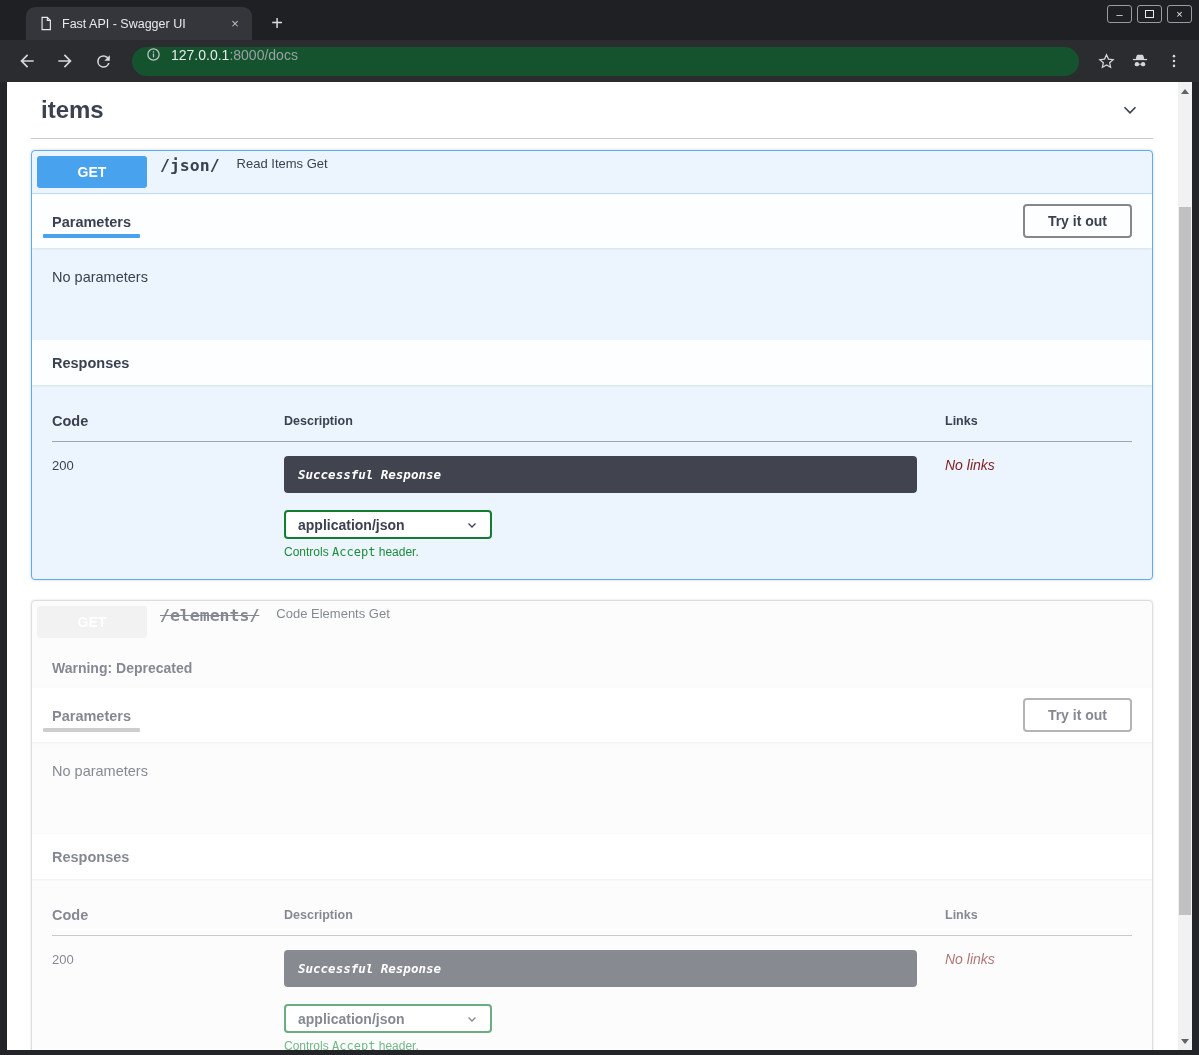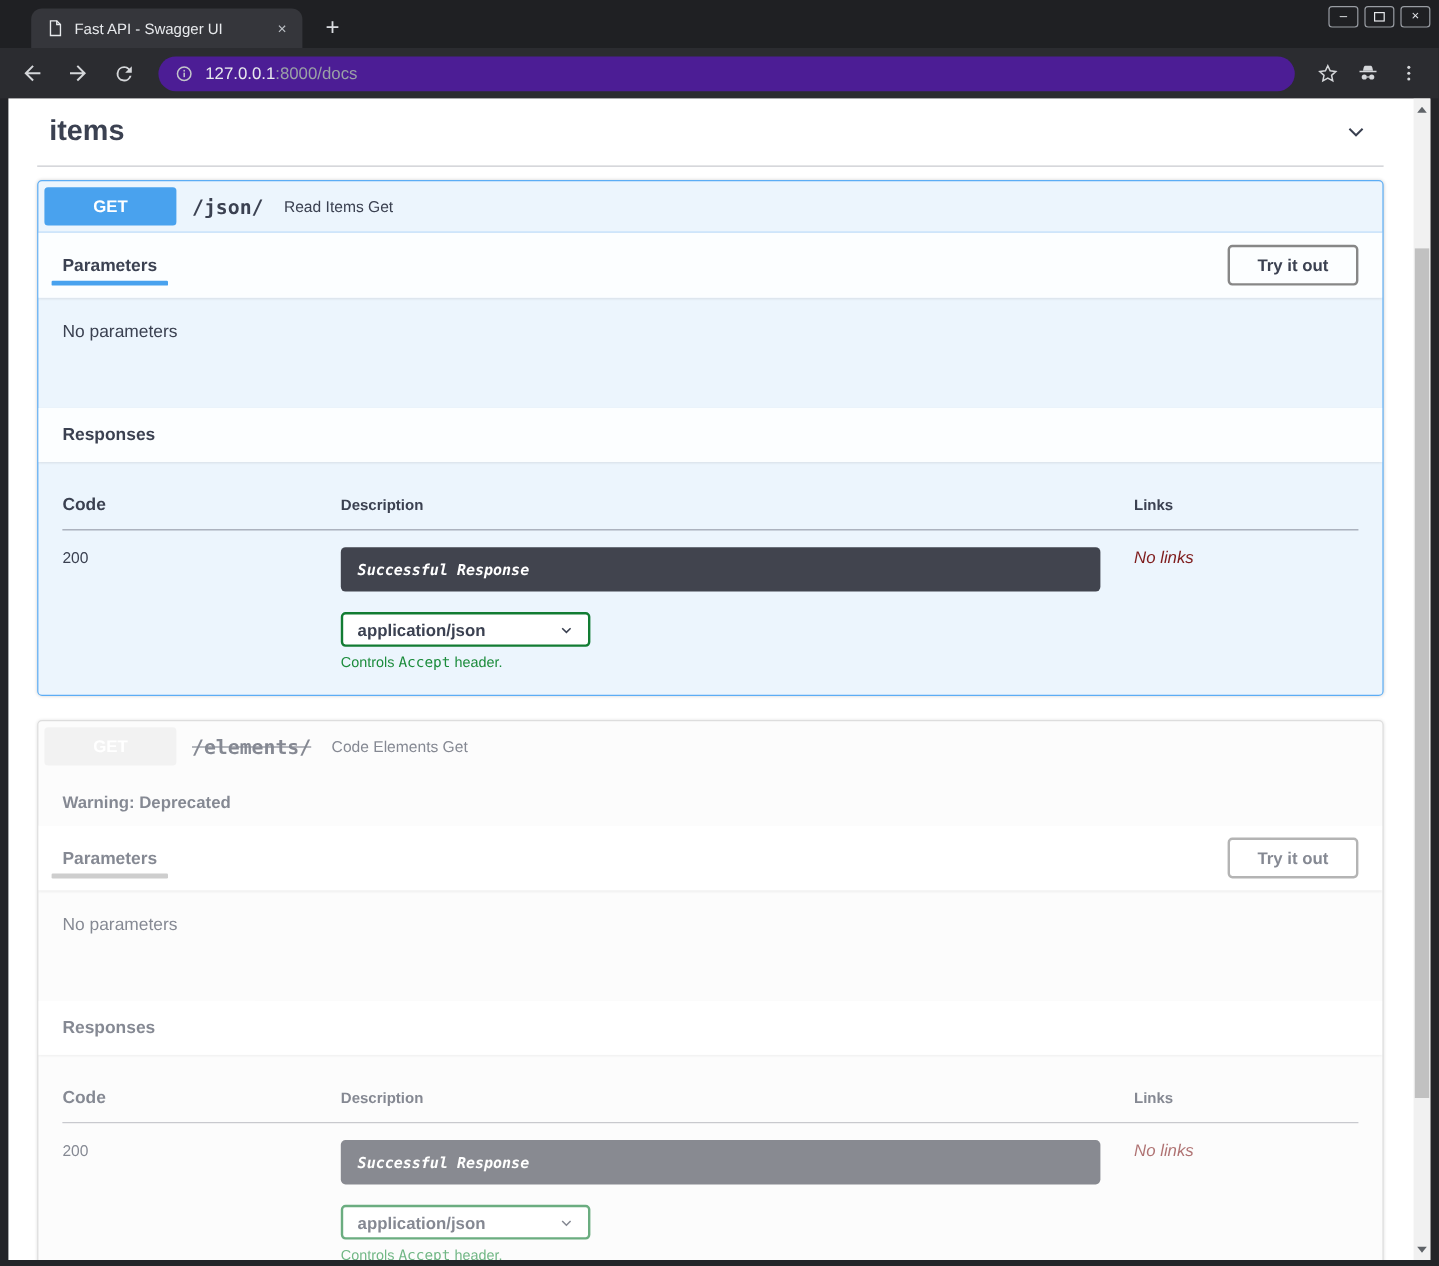--- a/index.html
+++ b/index.html
@@ -17,21 +17,21 @@
   .newtab { position:absolute; left:264px; top:10px; color:#dadce0; font-size:20px; width:26px; height:26px;
             display:grid; place-items:center; }
   .win-controls { position:absolute; right:7px; top:5px; display:flex; gap:5px; }
   .win-btn { width:25px; height:18px; border:1px solid #999da3; border-radius:3px; color:#e8eaed;
              display:grid; place-items:center; font-size:11px; line-height:1; }
   .win-btn .maxbox { width:9px; height:8px; border:1.5px solid #e8eaed; display:block; }
 
   
   .addressbar { height:42px; background:#2b2c30; display:flex; align-items:center; padding:0 10px; gap:4px; }
   .nav-icon { width:34px; height:34px; display:grid; place-items:center; border-radius:50%; flex:none; }
-  .url-pill { flex:1; height:29px; background:#4c1d95; border-radius:15px; display:flex; align-items:center;
+  .url-pill { flex:1; height:29px; background:#14532d; border-radius:15px; display:flex; 
               gap:10px; padding:0 14px; margin:0 8px; min-width:0; }
   .url-text { font-size:14px; color:#9aa0a6; white-space:nowrap; }
   .url-host { color:#e8eaed; }
   .action-icon { width:30px; height:30px; display:grid; place-items:center; flex:none; }
 
   
   .content { position:absolute; top:82px; left:7px; right:7px; bottom:5px; background:#fff; display:flex; overflow:hidden; }
   .page-scroll { flex:1; overflow:hidden; min-width:0; }
   .scrollbar { width:14px; background:#f1f1f1; position:relative; flex:none; }
   .sb-btn { position:absolute; left:0; width:14px; height:14px; display:grid; place-items:center; }
@@ -43,21 +43,21 @@
   
   .swagger { padding:4px 25px 0 24px; color:#3b4151; }
   .tag-header { display:flex; align-items:center; justify-content:space-between;
                 padding:10px 12px 14px 10px; border-bottom:1px solid rgba(59,65,81,.28);gap:16px; }
   .tag-header h3 { font-size:24px; font-weight:700; color:#3b4151; }
 
   .opblock { border-radius:4px; margin-top:11px; box-shadow:0 0 3px rgba(0,0,0,.19); overflow:hidden; }
   .opblock.get { border:1px solid #5cadf5; background:#ecf5fd; }
   .opblock.deprecated { border:1px solid #c9c9c9; background:#fbfbfb; opacity:.62; margin-top:20px; }
 
-  .op-summary { display:flex; align-items:center; padding:5px; cursor:pointer; }
+  .op-summary { display:flex; padding:5px; cursor:pointer; }
   .opblock.get .op-summary { border-bottom:1px solid rgba(92,173,245,.35); }
   .method-badge { width:110px; padding:8px 0; text-align:center; background:#49a2ee; color:#fff;
                   font-weight:700; font-size:14px; border-radius:3px; flex:none; }
   .deprecated .method-badge { background:#ebebeb; }
   .op-path { font-family:"DejaVu Sans Mono","Liberation Mono",monospace; font-size:16.5px; font-weight:700;
              color:#3b4151; padding:0 10px 0 13px; }
   .deprecated .op-path { text-decoration:line-through; }
   .op-desc { font-size:13px; color:#3b4151; padding-left:7px; }
 
   .warning-row { padding:17px 20px 12px; font-weight:700; font-size:14px; color:#3b4151; }

